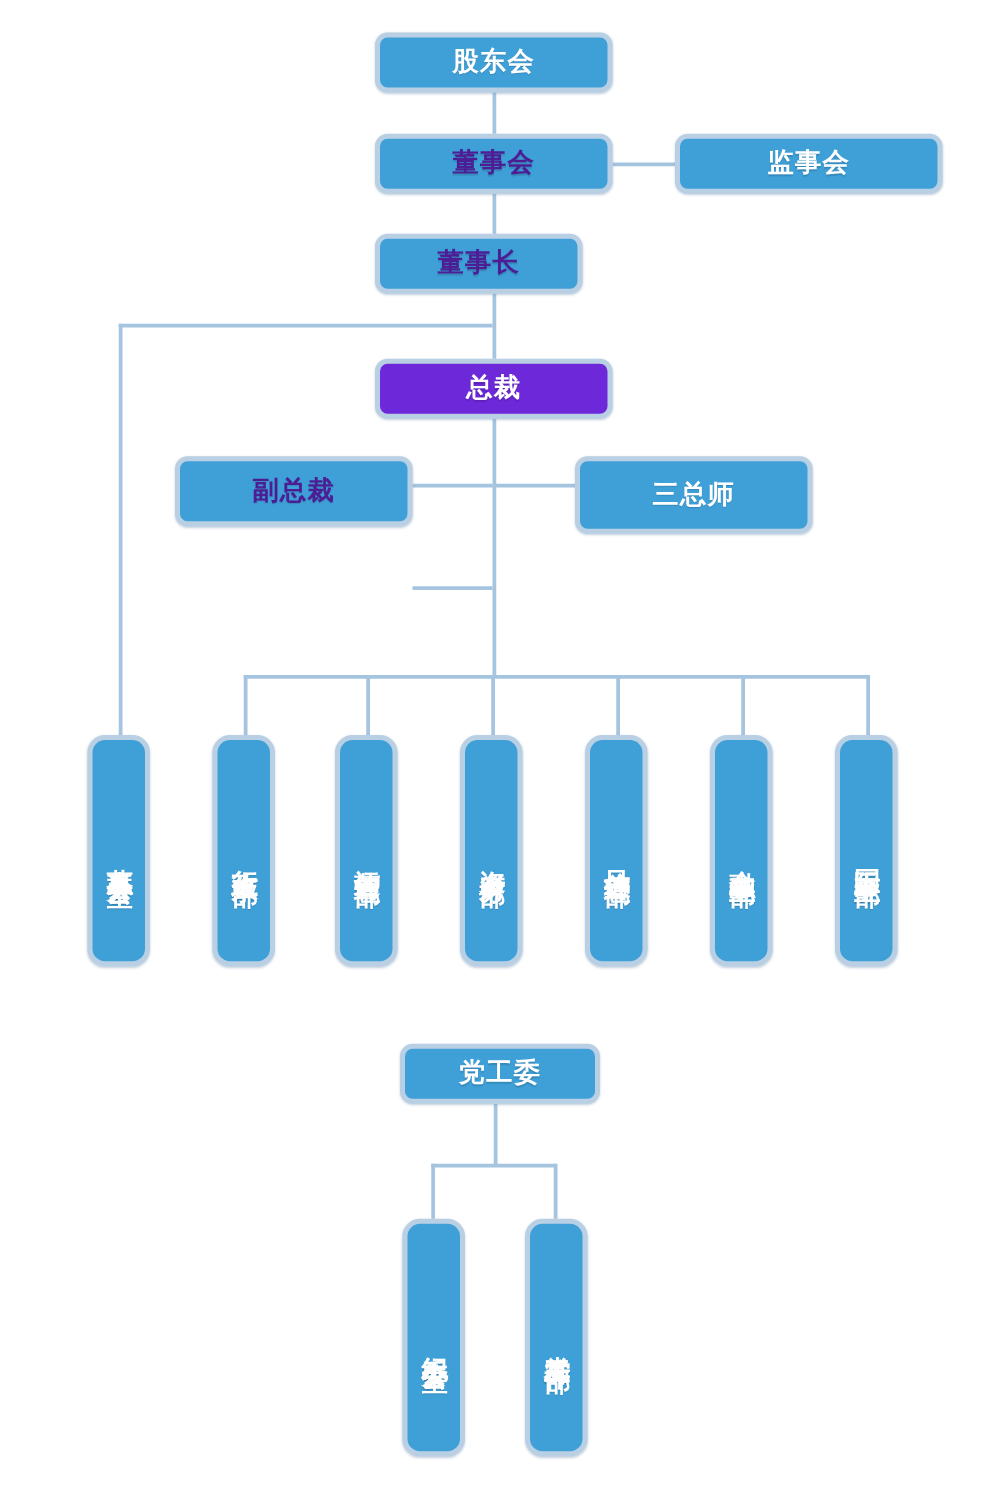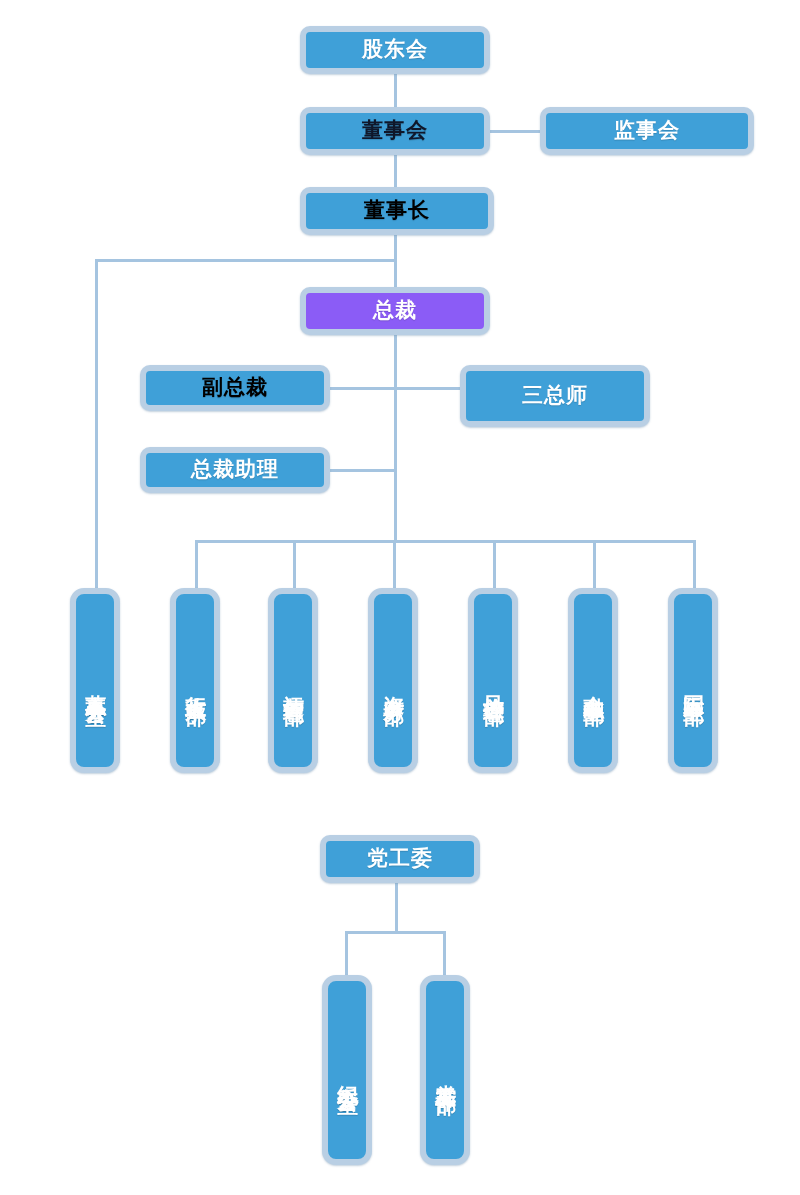--- a/index.html
+++ b/index.html
@@ -24,21 +24,21 @@
     background: #a5c4e0;
   }
   .conn.h { height: 3px; }
   .conn.v { width: 3px; }
 
   
   .node {
     position: absolute;
     box-sizing: border-box;
     background: #3fa0d8;
-    border: 6px solid #a21caf;
+    border: 4px solid #a21caf;
     border-radius: 10px;
     color: #ffffff;
     display: flex;
     align-items: center;
     justify-content: center;
     text-align: center;
     font-weight: bold;
     letter-spacing: 1px;
     text-shadow: 0 1px 1px rgba(0,0,0,0.15);
     box-shadow: 0 1px 2px rgba(120,150,180,0.45);
@@ -76,27 +76,26 @@
     <div class="conn v" style="left: 293px; top: 540px; height: 48px; background: rgb(165, 196, 224);"></div>
     <div class="conn v" style="left: 393px; top: 540px; height: 48px; background: rgb(165, 196, 224);"></div>
     <div class="conn v" style="left: 493px; top: 540px; height: 48px; background: rgb(165, 196, 224);"></div>
     <div class="conn v" style="left: 593px; top: 540px; height: 48px; background: rgb(165, 196, 224);"></div>
     <div class="conn v" style="left: 693px; top: 540px; height: 48px; background: rgb(165, 196, 224);"></div>
     <div class="conn v" style="left: 395px; top: 883px; height: 50px; background: rgb(165, 196, 224);"></div>
     <div class="conn h" style="left: 345px; top: 931px; width: 100px; background: rgb(165, 196, 224);"></div>
     <div class="conn v" style="left: 345px; top: 931px; height: 44px; background: rgb(165, 196, 224);"></div>
     <div class="conn v" style="left: 443px; top: 931px; height: 44px; background: rgb(165, 196, 224);"></div>
     <div class="node horizontal" style="left: 300px; top: 26px; width: 190px; height: 48px; background: rgb(63, 160, 216); border-color: rgb(185, 207, 228); color: rgb(255, 255, 255);">股东会</div>
-    <div class="node horizontal" style="left: 300px; top: 107px; width: 190px; height: 48px; background: rgb(63, 160, 216); border-color: rgb(185, 207, 228); color: #0f172a;">董事会</div>
+    <div class="node horizontal" style="left: 300px; top: 107px; width: 190px; height: 48px; background: rgb(63, 160, 216); border-color: rgb(185, 207, 228); color: #4c1d95;">董事会</div>
     <div class="node horizontal" style="left: 540px; top: 107px; width: 214px; height: 48px; background: rgb(63, 160, 216); border-color: rgb(185, 207, 228); color: rgb(255, 255, 255);">监事会</div>
-    <div class="node horizontal" style="left: 300px; top: 187px; width: 194px; height: 48px; background: rgb(63, 160, 216); border-color: rgb(185, 207, 228); color: #000000;">董事长</div>
-    <div class="node horizontal" style="left: 300px; top: 287px; width: 190px; height: 48px; background: #8b5cf6; border-color: rgb(185, 207, 228); color: rgb(255, 255, 255);">总裁</div>
-    <div class="node horizontal" style="left: 140px; top: 365px; width: 190px; height: 46px; background: rgb(63, 160, 216); border-color: rgb(185, 207, 228); color: #000000;">副总裁</div>
+    <div class="node horizontal" style="left: 300px; top: 187px; width: 166px; height: 48px; background: rgb(63, 160, 216); border-color: rgb(185, 207, 228); color: #4c1d95;">董事长</div>
+    <div class="node horizontal" style="left: 300px; top: 287px; width: 190px; height: 48px; background: #6d28d9; border-color: rgb(185, 207, 228); color: rgb(255, 255, 255);">总裁</div>
+    <div class="node horizontal" style="left: 140px; top: 365px; width: 190px; height: 56px; background: rgb(63, 160, 216); border-color: rgb(185, 207, 228); color: #4c1d95;">副总裁</div>
     <div class="node horizontal" style="left: 460px; top: 365px; width: 190px; height: 62px; background: rgb(63, 160, 216); border-color: rgb(185, 207, 228); color: rgb(255, 255, 255);">三总师</div>
-    <div class="node horizontal" style="left: 140px; top: 447px; width: 190px; height: 46px; background: rgb(63, 160, 216); border-color: rgb(185, 207, 228); color: rgb(255, 255, 255);">总裁助理</div>
     <div class="node vertical" style="left: 70px; top: 588px; width: 50px; height: 185px; background: rgb(63, 160, 216); border-color: rgb(185, 207, 228); color: rgb(255, 255, 255);">董事会办公室</div>
     <div class="node vertical" style="left: 170px; top: 588px; width: 50px; height: 185px; background: rgb(63, 160, 216); border-color: rgb(185, 207, 228); color: rgb(255, 255, 255);">行政人事部</div>
     <div class="node vertical" style="left: 268px; top: 588px; width: 50px; height: 185px; background: rgb(63, 160, 216); border-color: rgb(185, 207, 228); color: rgb(255, 255, 255);">运营管理部</div>
     <div class="node vertical" style="left: 368px; top: 588px; width: 50px; height: 185px; background: rgb(63, 160, 216); border-color: rgb(185, 207, 228); color: rgb(255, 255, 255);">资产财务部</div>
     <div class="node vertical" style="left: 468px; top: 588px; width: 50px; height: 185px; background: rgb(63, 160, 216); border-color: rgb(185, 207, 228); color: rgb(255, 255, 255);">风控管理部</div>
     <div class="node vertical" style="left: 568px; top: 588px; width: 50px; height: 185px; background: rgb(63, 160, 216); border-color: rgb(185, 207, 228); color: rgb(255, 255, 255);">金融事业部</div>
     <div class="node vertical" style="left: 668px; top: 588px; width: 50px; height: 185px; background: rgb(63, 160, 216); border-color: rgb(185, 207, 228); color: rgb(255, 255, 255);">国际事业部</div>
     <div class="node horizontal" style="left: 320px; top: 835px; width: 160px; height: 48px; background: rgb(63, 160, 216); border-color: rgb(185, 207, 228); color: rgb(255, 255, 255);">党工委</div>
     <div class="node vertical" style="left: 322px; top: 975px; width: 50px; height: 190px; background: rgb(63, 160, 216); border-color: rgb(185, 207, 228); color: rgb(255, 255, 255);">纪委办公室</div>
     <div class="node vertical" style="left: 420px; top: 975px; width: 50px; height: 190px; background: rgb(63, 160, 216); border-color: rgb(185, 207, 228); color: rgb(255, 255, 255);">党群工作部</div>

